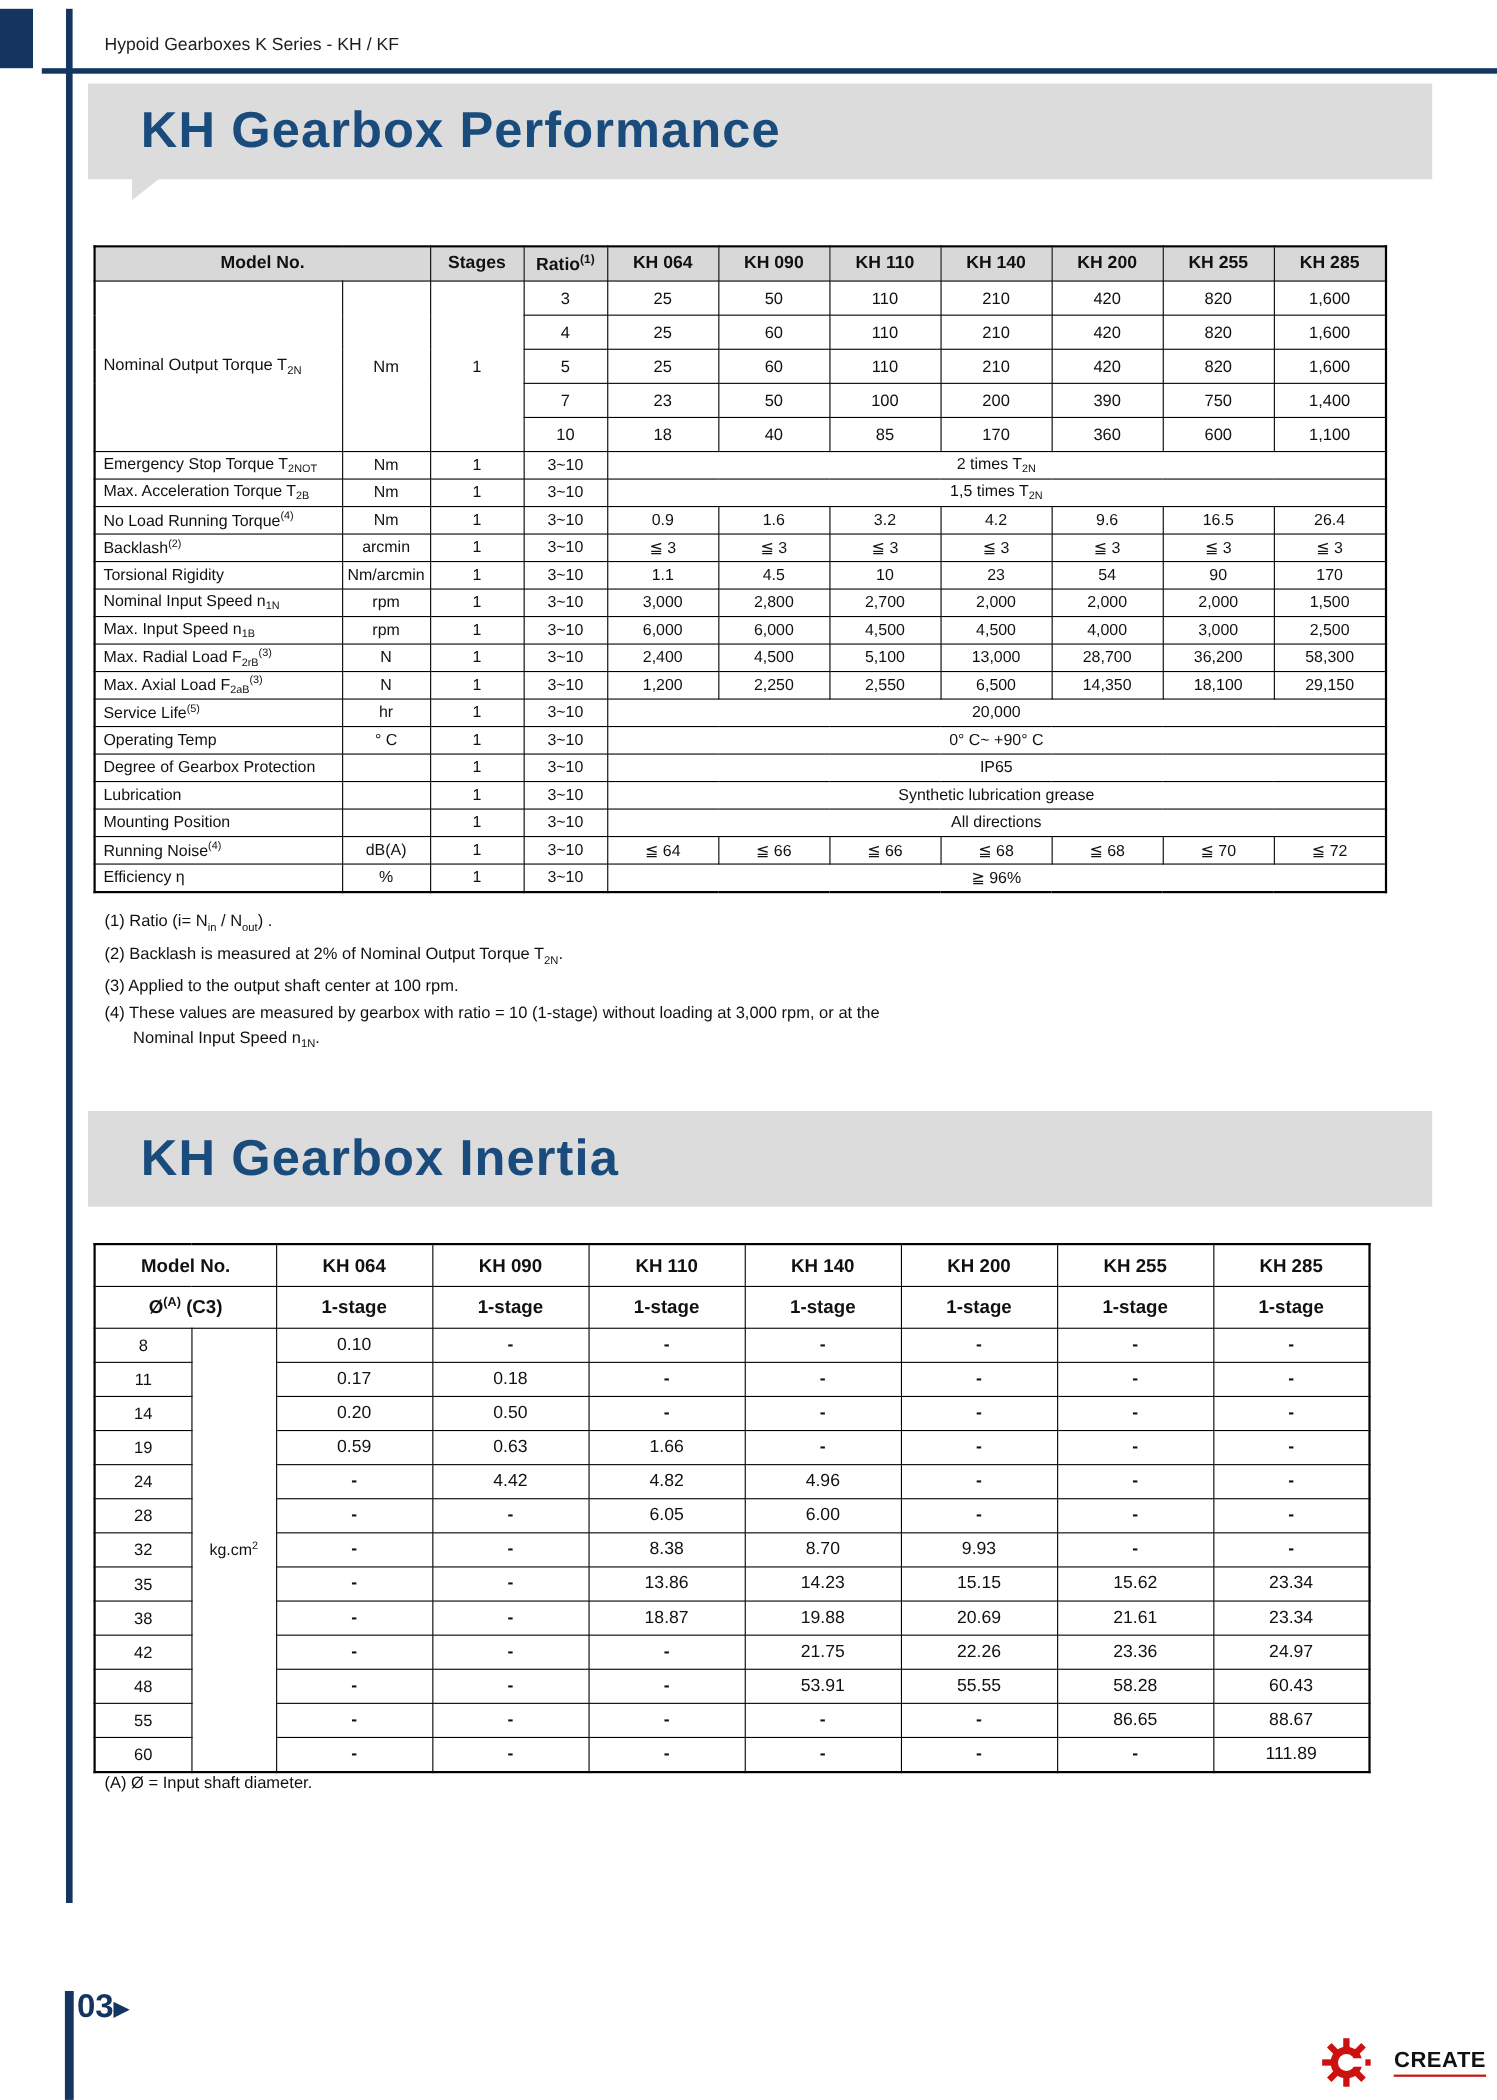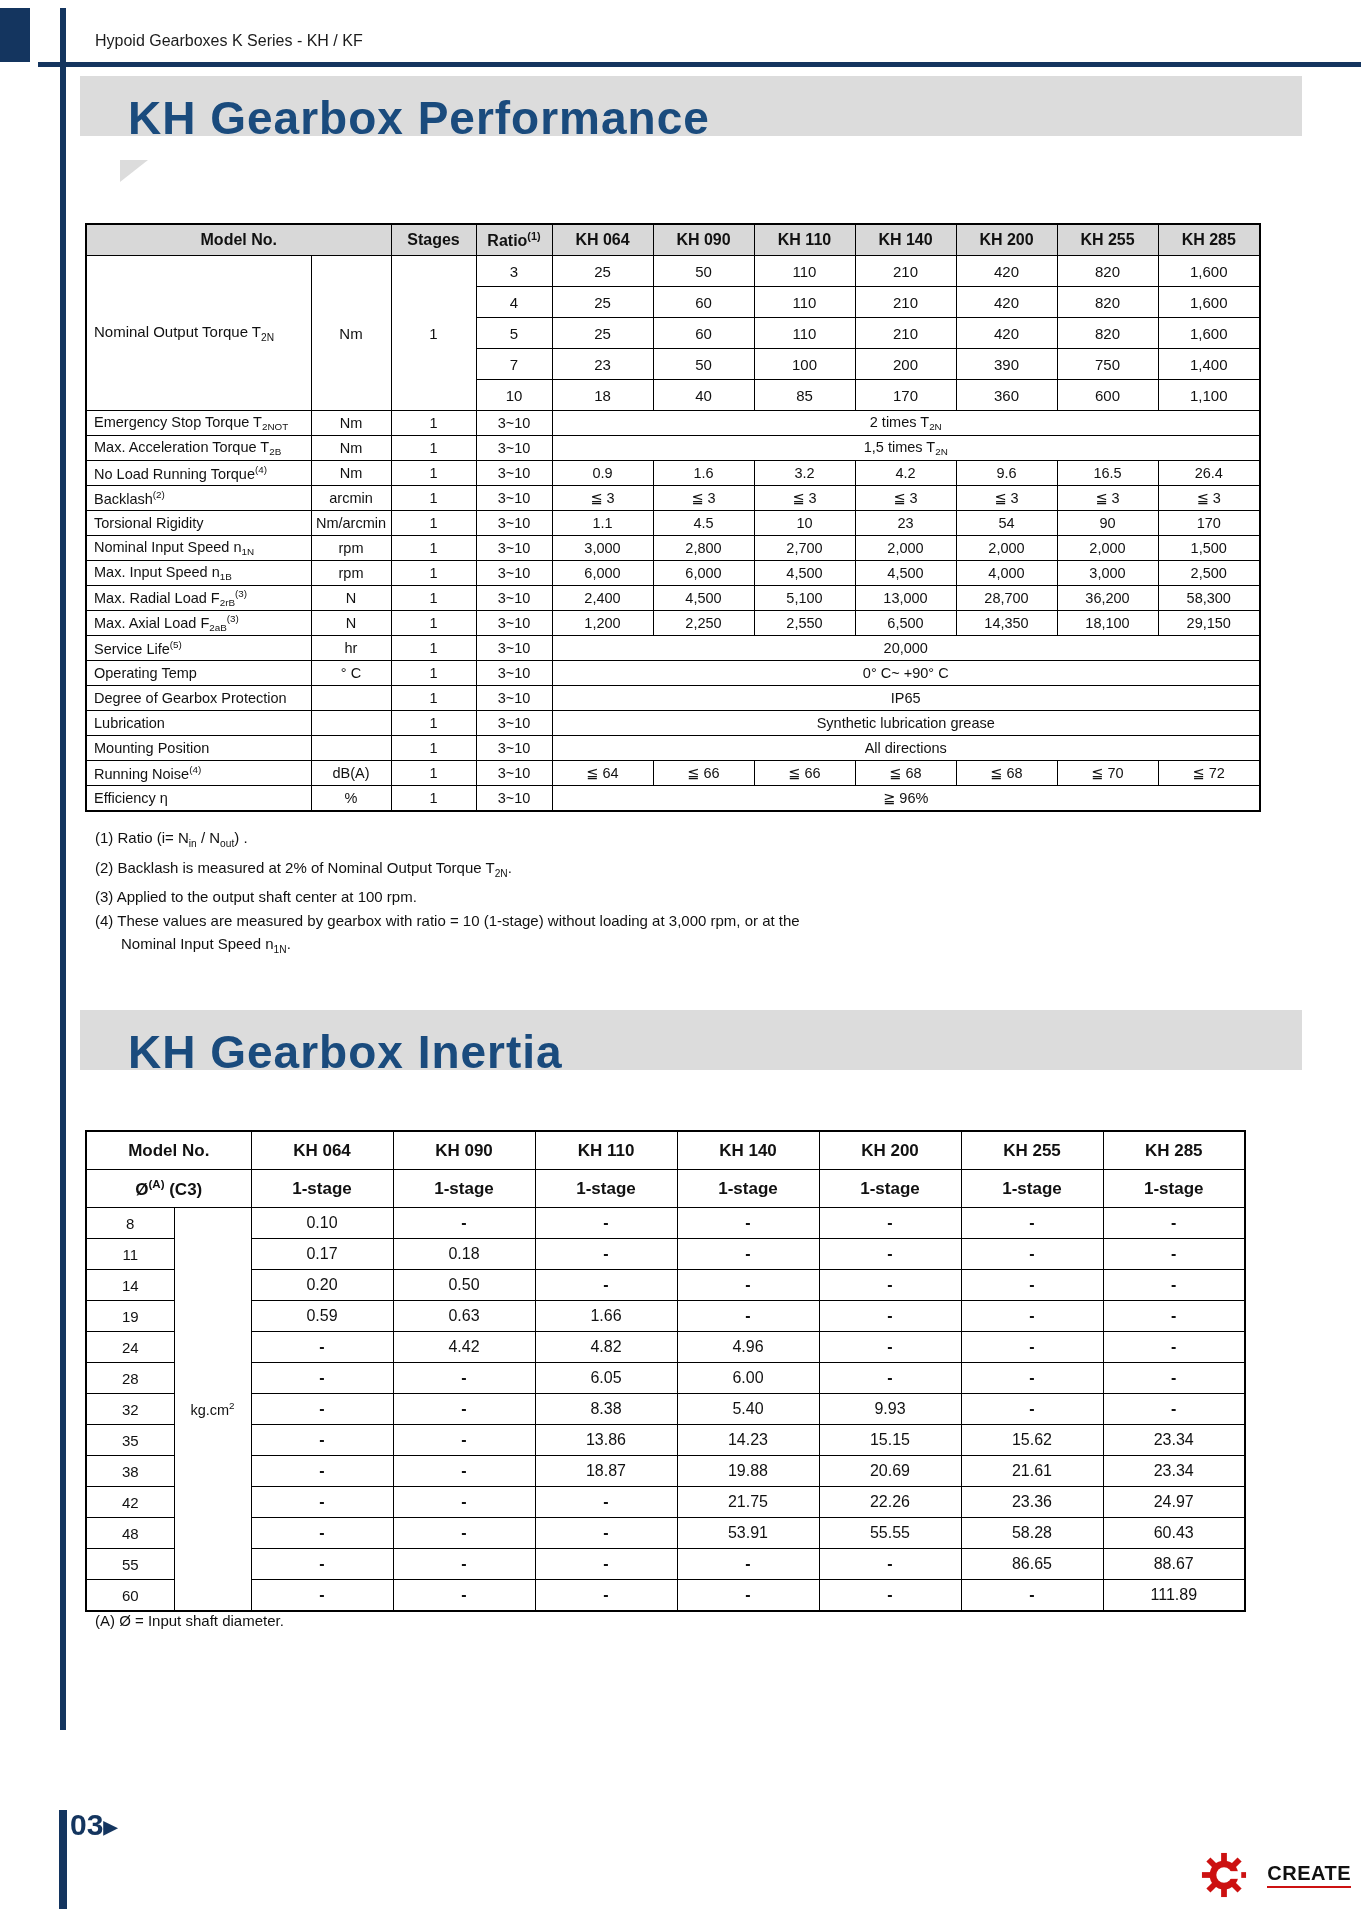--- a/index.html
+++ b/index.html
@@ -5,21 +5,21 @@
   html,body{margin:0;padding:0;background:#fff;}
   #page{position:relative;width:1361px;height:1909px;background:#fff;overflow:hidden;
         font-family:"Liberation Sans",sans-serif;color:#111;}
   .abs{position:absolute;}
   
   #corner-block{left:0;top:8px;width:30px;height:54px;background:#14355f;}
   #header-text{left:95px;top:32px;font-size:16px;color:#1c1c1c;}
   #header-rule{left:38px;top:62px;width:1323px;height:5px;background:#14355f;}
   #left-vline{left:60px;top:8px;width:6px;height:1722px;background:#14355f;}
   
-  .banner{position:absolute;left:80px;width:1222px;height:60px;background:#dcdcdc;}
+  .banner{position:absolute;left:80px;width:1222px;height:87px;background:#dcdcdc;}
   .banner .ttl{padding-left:48px;line-height:84px;font-size:46px;font-weight:bold;
                color:#1a4b7d;letter-spacing:1px;white-space:nowrap;}
   .banner::after{content:"";position:absolute;left:40px;top:84px;width:0;height:0;
                  border-top:22px solid #dcdcdc;border-right:28px solid transparent;}
   #banner1{top:76px;}
   #banner2{top:1010px;}
   #banner2::after{display:none;}
   
   table{border-collapse:collapse;table-layout:fixed;background:#fff;}
   th,td{border:1.5px solid #000;padding:0 3px;overflow:hidden;white-space:nowrap;}
@@ -417,21 +417,21 @@
             <td>6.00</td>
             <td class="dash">-</td>
             <td class="dash">-</td>
             <td class="dash">-</td>
           </tr>
           <tr>
             <td class="dcol">32</td>
             <td class="dash">-</td>
             <td class="dash">-</td>
             <td>8.38</td>
-            <td>5.40</td>
+            <td>8.70</td>
             <td>9.93</td>
             <td class="dash">-</td>
             <td class="dash">-</td>
           </tr>
           <tr>
             <td class="dcol">35</td>
             <td class="dash">-</td>
             <td class="dash">-</td>
             <td>13.86</td>
             <td>14.23</td>

